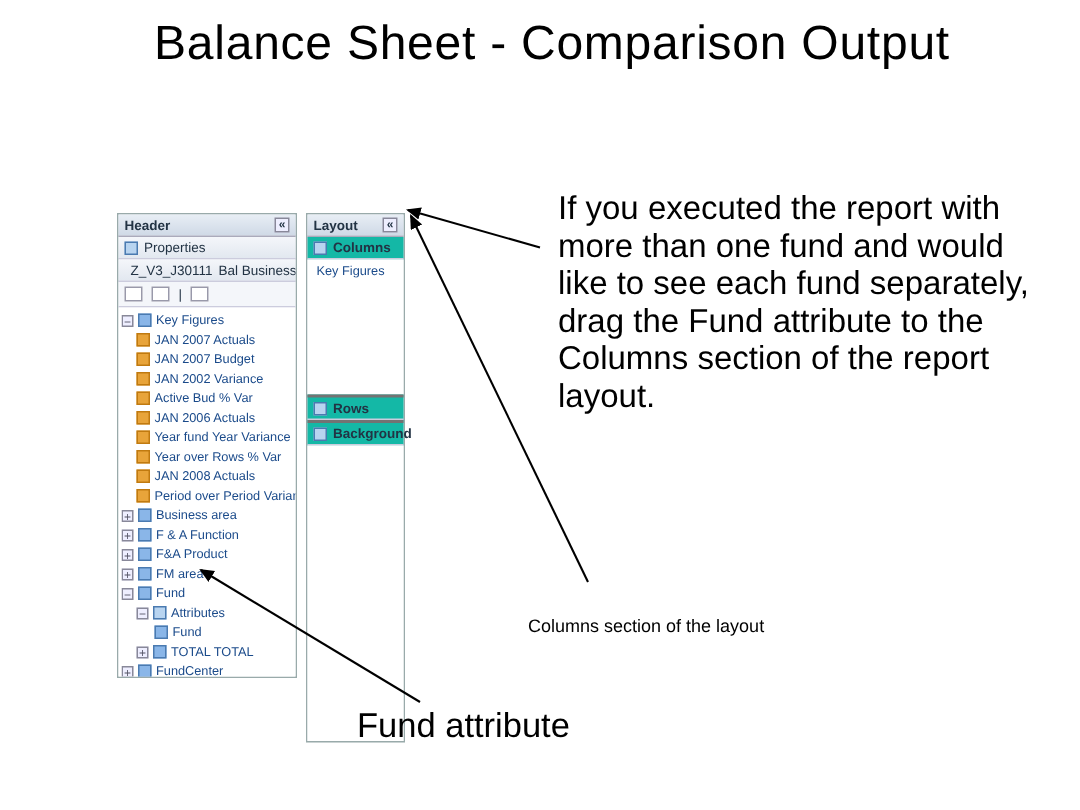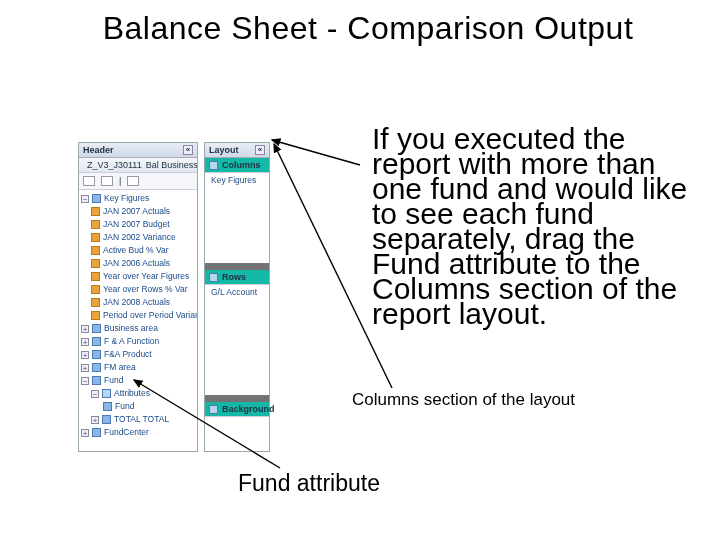--- a/index.html
+++ b/index.html
@@ -41,21 +41,21 @@
     color: #234;
     display:flex;
     align-items:center;
     justify-content:space-between;
   }
   .panel-head .x {
     width:10px;height:10px;border:1px solid #889;background:#eef;
     font-size:8px;line-height:8px;text-align:center;
   }
   .panel-left { width: 120px; height: 310px; display:flex; flex-direction:column;}
-  .panel-right { width: 66px; height: 310px; display:flex; flex-direction:column;}
+  .panel-right { width: 66px; height: 353px; display:flex; flex-direction:column;}
   .sub-head {
     background:#14b8a6;
     border-bottom:1px solid #ccd;
     padding:2px 4px;
     font-weight:bold;
     color:#234;
     display:flex;align-items:center;gap:4px;
   }
   .bar-row{
     background:linear-gradient(#f4f6fa,#e2e8f0);
@@ -97,46 +97,46 @@
     width:9px;height:9px;background:#e8a43a;border:1px solid #c07a10;
     flex-shrink:0;
   }
   .tree .ic2{
     width:9px;height:9px;background:#8ab6e8;border:1px solid #4a7ab0;
     flex-shrink:0;
   }
   .ind1{padding-left:10px}
   .ind2{padding-left:22px}
   .section{
-    border-top:7px solid #737373;
+    border-top:2px solid #737373;
   }
   .sec-body{
     background:#fff;
     padding:2px 3px;
     min-height:26px;
     color:#1a4a8a;
     font-size:8.5px;
   }
   .sec-body .row{
     display:flex;align-items:center;gap:3px;white-space:nowrap;overflow:hidden;
   }
   .big-text{
     position:absolute;
     left:372px;
     top:126px;
     width:316px;
-    font-size:30px;
+    font-size:22px;
     line-height:25px;
     color:#000;
   }
   .caption1{
     position:absolute;
     left:352px;
-    top:390px;
-    font-size:17px;
+    top:408px;
+    font-size:12px;
     line-height:19px;
   }
   .caption2{
     position:absolute;
     left:238px;
     top:470px;
     font-size:23px;
   }
   svg.arrows{
     position:absolute;
@@ -154,20 +154,24 @@
 <h1 class="title">Balance Sheet - Comparison Output</h1>
 
 <div class="panels">
 
   <div class="panel panel-left">
     <div class="panel-head">
       <span>Header</span>
       <span class="x">«</span>
     </div>
     <div class="bar-row">
+      <span class="cube"></span>
+      <span>Properties</span>
+    </div>
+    <div class="bar-row">
       <span class="ic2"></span>
       <span>Z_V3_J30111</span>
       <span>Bal Business Warehouse</span>
     </div>
     <div class="toolbar">
       <span class="tool"></span>
       <span class="tool"></span>
       <span>|</span>
       <span class="tool"></span>
     </div>
@@ -192,21 +196,21 @@
       <div class="item ind1">
           <span class="ic"></span>
           <span>Active Bud % Var</span>
         </div>
       <div class="item ind1">
           <span class="ic"></span>
           <span>JAN 2006 Actuals</span>
         </div>
       <div class="item ind1">
           <span class="ic"></span>
-          <span>Year over Year Figures</span>
+          <span>Year fund Year Variance</span>
         </div>
       <div class="item ind1">
           <span class="ic"></span>
           <span>Year over Rows % Var</span>
         </div>
       <div class="item ind1">
           <span class="ic"></span>
           <span>JAN 2008 Actuals</span>
         </div>
       <div class="item ind1">
@@ -273,26 +277,20 @@
     </div>
     <div class="sec-body" style="min-height:90px">
       <div class="row">
         <span class="ic2"></span>
         <span>Key Figures</span>
       </div>
     </div>
     <div class="sub-head section">
       <span class="cube"></span>
       <span>Rows</span>
-    </div>
-    <div class="sec-body" style="min-height:110px">
-      <div class="row">
-        <span class="ic2"></span>
-        <span>G/L Account</span>
-      </div>
     </div>
     <div class="sub-head section">
       <span class="cube"></span>
       <span>Background</span>
     </div>
     <div class="sec-body" style="flex:1"></div>
   </div>
 
 </div>
 

